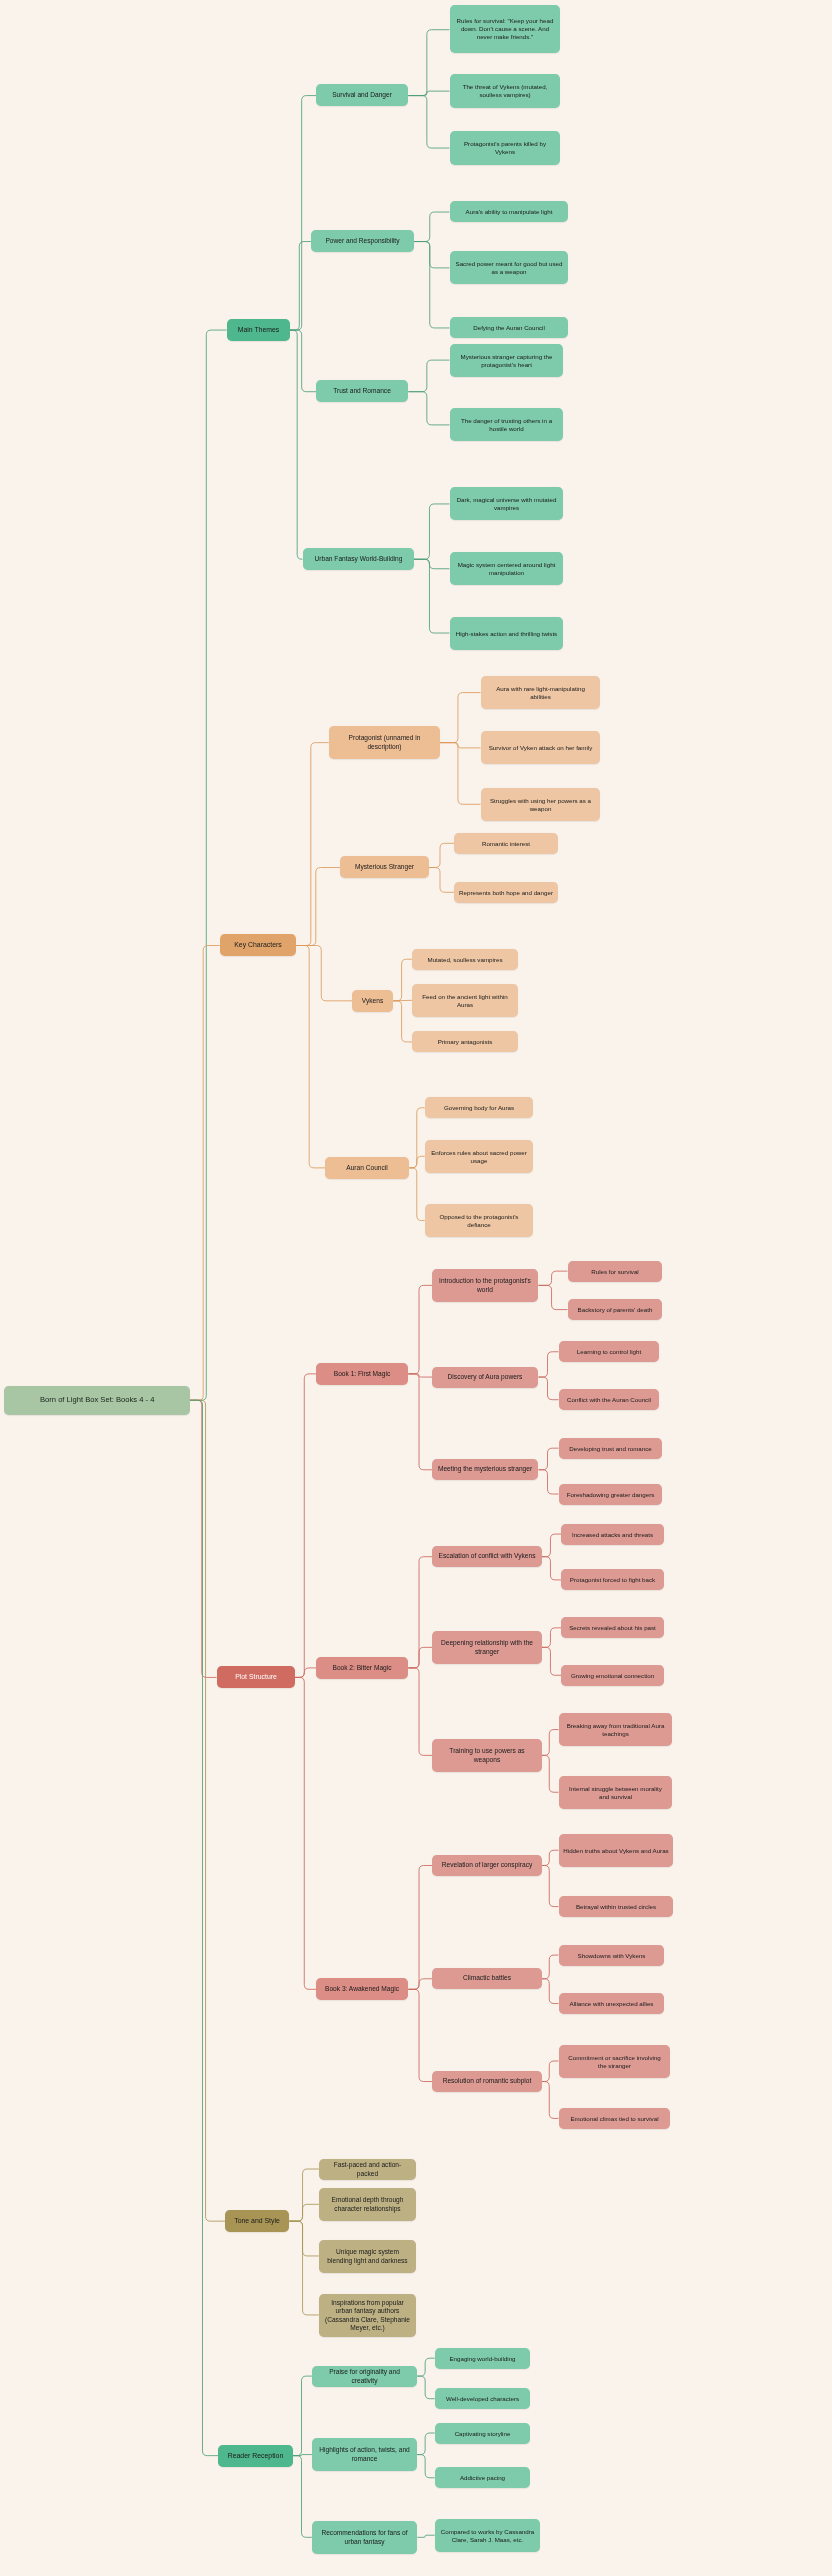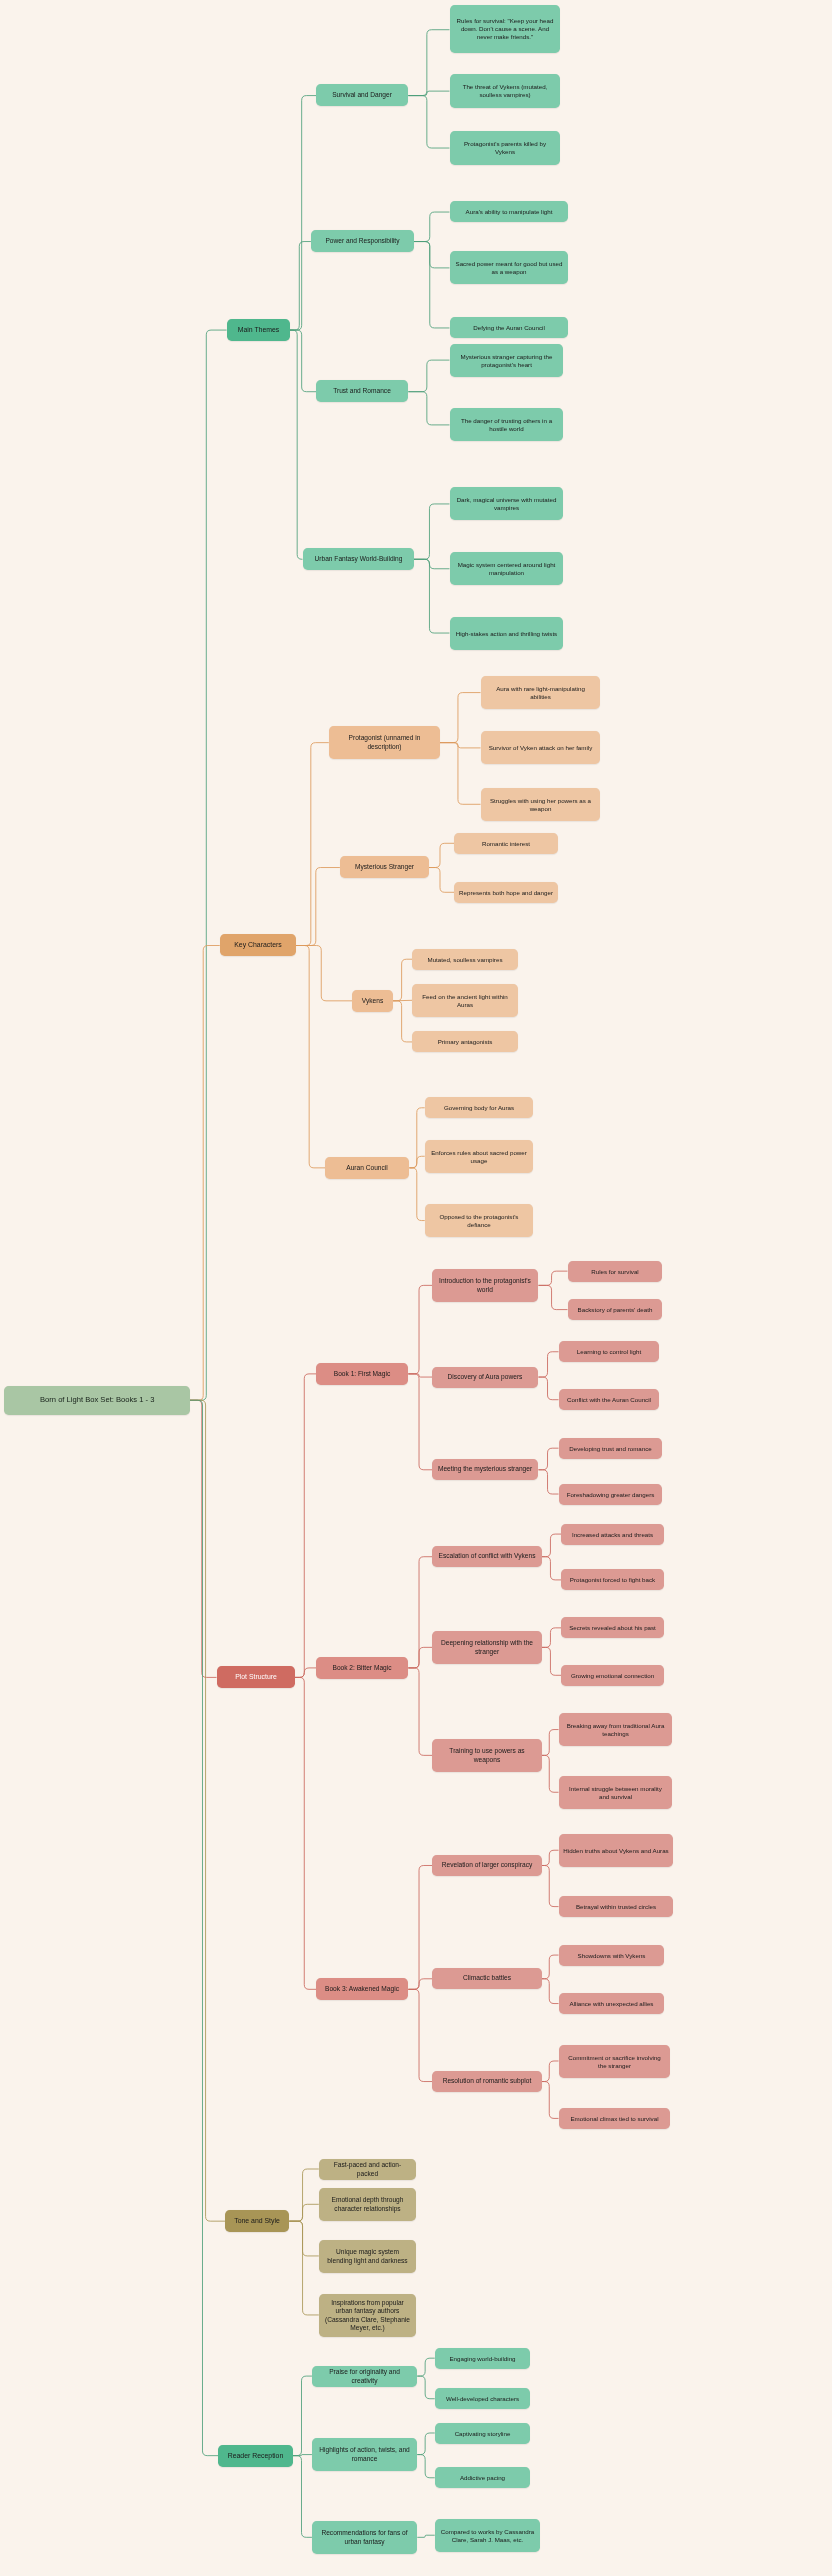--- a/index.html
+++ b/index.html
@@ -127,21 +127,21 @@
       <path d="M 360 2657 L 375.3 2657 Q 384.3 2657 384.3 2666 L 384.3 4651 Q 384.3 4660 393.3 4660 L 414 4660" fill="none" stroke="#4c9e7a" stroke-width="1.6"></path>
       <path d="M 556 4660 L 563.2 4660 Q 572.2 4660 572.2 4651 L 572.2 4518 Q 572.2 4509 581.2 4509 L 592 4509" fill="none" stroke="#4c9e7a" stroke-width="1.6"></path>
       <path d="M 792 4509 L 797.85 4509 Q 806.85 4509 806.85 4500 L 806.85 4484 Q 806.85 4475 815.85 4475 L 825 4475" fill="none" stroke="#4c9e7a" stroke-width="1.6"></path>
       <path d="M 792 4509 L 797.85 4509 Q 806.85 4509 806.85 4518 L 806.85 4543 Q 806.85 4552 815.85 4552 L 825 4552" fill="none" stroke="#4c9e7a" stroke-width="1.6"></path>
       <path d="M 556 4660 L 571.2 4660 Q 572.2 4660 572.2 4659 L 572.2 4659 Q 572.2 4658 573.2 4658 L 592 4658" fill="none" stroke="#4c9e7a" stroke-width="1.6"></path>
       <path d="M 792 4658 L 797.85 4658 Q 806.85 4658 806.85 4649 L 806.85 4626 Q 806.85 4617 815.85 4617 L 825 4617" fill="none" stroke="#4c9e7a" stroke-width="1.6"></path>
       <path d="M 792 4658 L 797.85 4658 Q 806.85 4658 806.85 4667 L 806.85 4693 Q 806.85 4702 815.85 4702 L 825 4702" fill="none" stroke="#4c9e7a" stroke-width="1.6"></path>
       <path d="M 556 4660 L 563.2 4660 Q 572.2 4660 572.2 4669 L 572.2 4806 Q 572.2 4815 581.2 4815 L 592 4815" fill="none" stroke="#4c9e7a" stroke-width="1.6"></path>
       <path d="M 792 4815 L 804.85 4815 Q 806.85 4815 806.85 4813 L 806.85 4813 Q 806.85 4811 808.85 4811 L 825 4811" fill="none" stroke="#4c9e7a" stroke-width="1.6"></path>
     </svg>
-<div class="node root" style="left: 4.2px; top: 1386px; width: 186px; height: 28.5px; background: rgb(169, 198, 164);"><span>Born of Light Box Set: Books 1 - 3</span></div>
+<div class="node root" style="left: 4.2px; top: 1386px; width: 186px; height: 28.5px; background: rgb(169, 198, 164);"><span>Born of Light Box Set: Books 4 - 4</span></div>
     <div class="node branch" style="left: 227px; top: 319px; width: 63px; height: 22px; background: rgb(79, 183, 141); color: rgb(26, 26, 26);"><span>Main Themes</span></div>
     <div class="node sub" style="left: 316px; top: 84px; width: 92px; height: 22px; background: rgb(125, 203, 171);"><span>Survival and Danger</span></div>
     <div class="node leaf" style="left: 450px; top: 5.3px; width: 110px; height: 48px; background: rgb(125, 203, 171);"><span>Rules for survival: "Keep your head down. Don't cause a scene. And never make friends."</span></div>
     <div class="node leaf" style="left: 450px; top: 74px; width: 110px; height: 34px; background: rgb(125, 203, 171);"><span>The threat of Vykens (mutated, soulless vampires)</span></div>
     <div class="node leaf" style="left: 450px; top: 131px; width: 110px; height: 34px; background: rgb(125, 203, 171);"><span>Protagonist's parents killed by Vykens</span></div>
     <div class="node sub" style="left: 311px; top: 230px; width: 103px; height: 22px; background: rgb(125, 203, 171);"><span>Power and Responsibility</span></div>
     <div class="node leaf" style="left: 450px; top: 201px; width: 118px; height: 21px; background: rgb(125, 203, 171);"><span>Aura's ability to manipulate light</span></div>
     <div class="node leaf" style="left: 450px; top: 251px; width: 118px; height: 33px; background: rgb(125, 203, 171);"><span>Sacred power meant for good but used as a weapon</span></div>
     <div class="node leaf" style="left: 450px; top: 317px; width: 118px; height: 21px; background: rgb(125, 203, 171);"><span>Defying the Auran Council</span></div>
     <div class="node sub" style="left: 316px; top: 380px; width: 92px; height: 22px; background: rgb(125, 203, 171);"><span>Trust and Romance</span></div>

